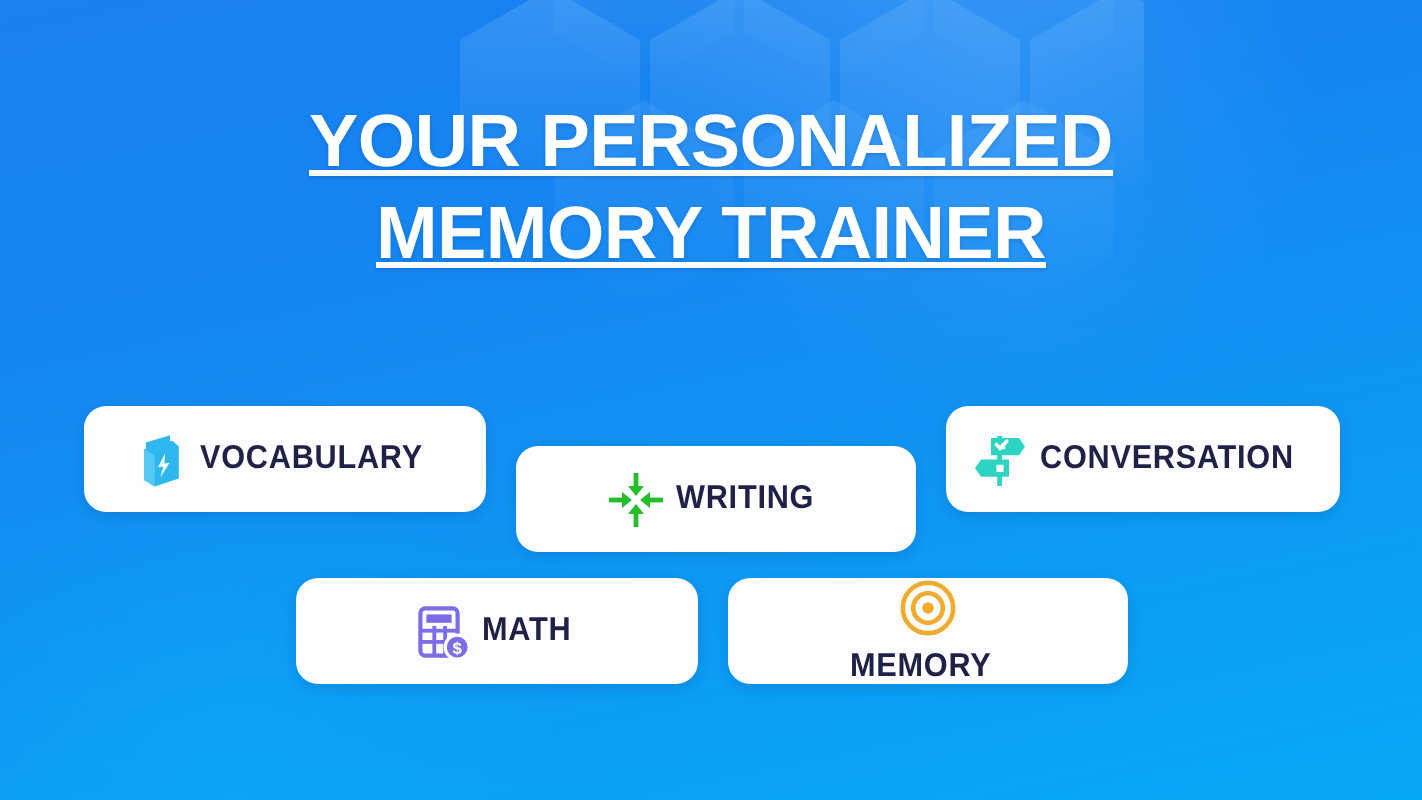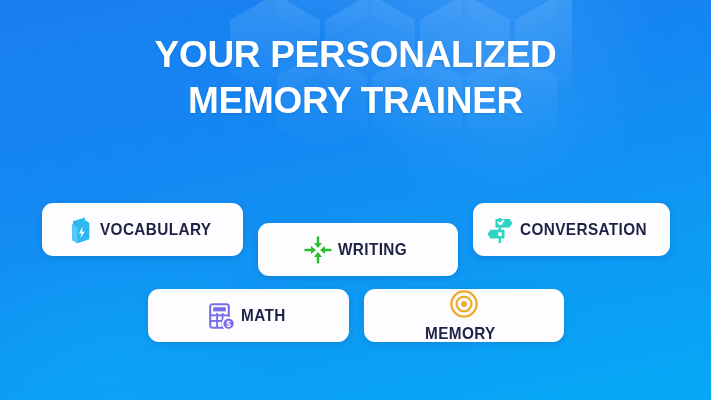--- a/index.html
+++ b/index.html
@@ -47,28 +47,29 @@
     height: 260px;
     border-radius: 50%;
     background: radial-gradient(circle, rgba(10,190,250,0.20) 0%, rgba(10,190,250,0) 72%);
   }
 
   
   .headline {
     position: absolute;
     left: 0;
     right: 0;
-    top: 32px;
+    top: 48px;
     text-align: center;
     color: #ffffff;
     font-weight: bold;
     font-size: 37px;
     line-height: 46px;
     letter-spacing: -0.3px;
     text-shadow: 0 1px 2px rgba(0,40,90,0.18);
+    text-decoration: underline;
   }
   .headline .line2 { display: block; }
 
   
   .rows {
     position: absolute;
     left: 0;
     right: 0;
     top: 203px;
   }

